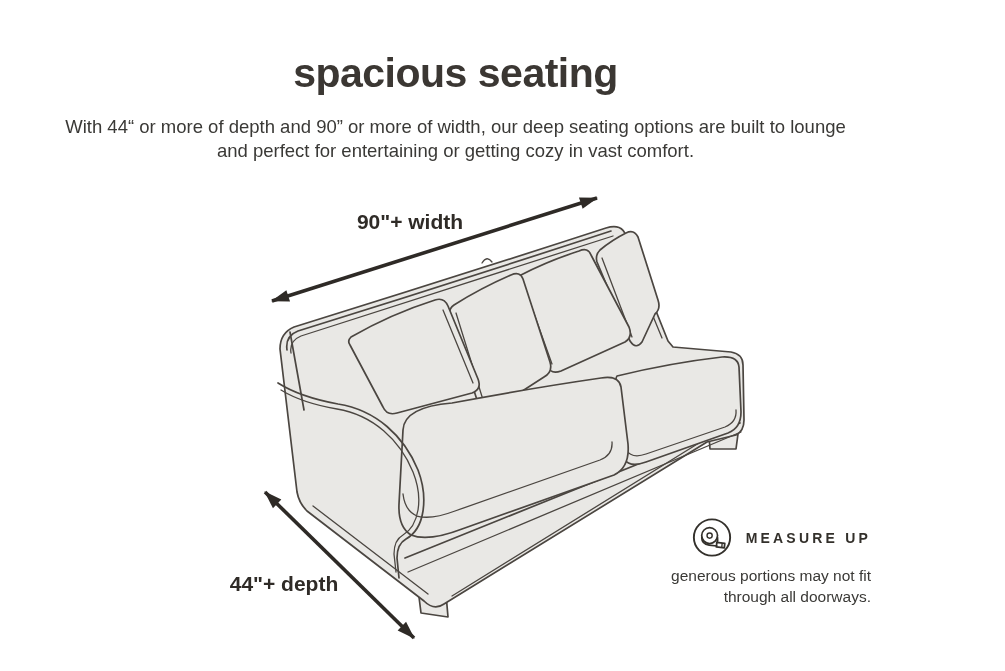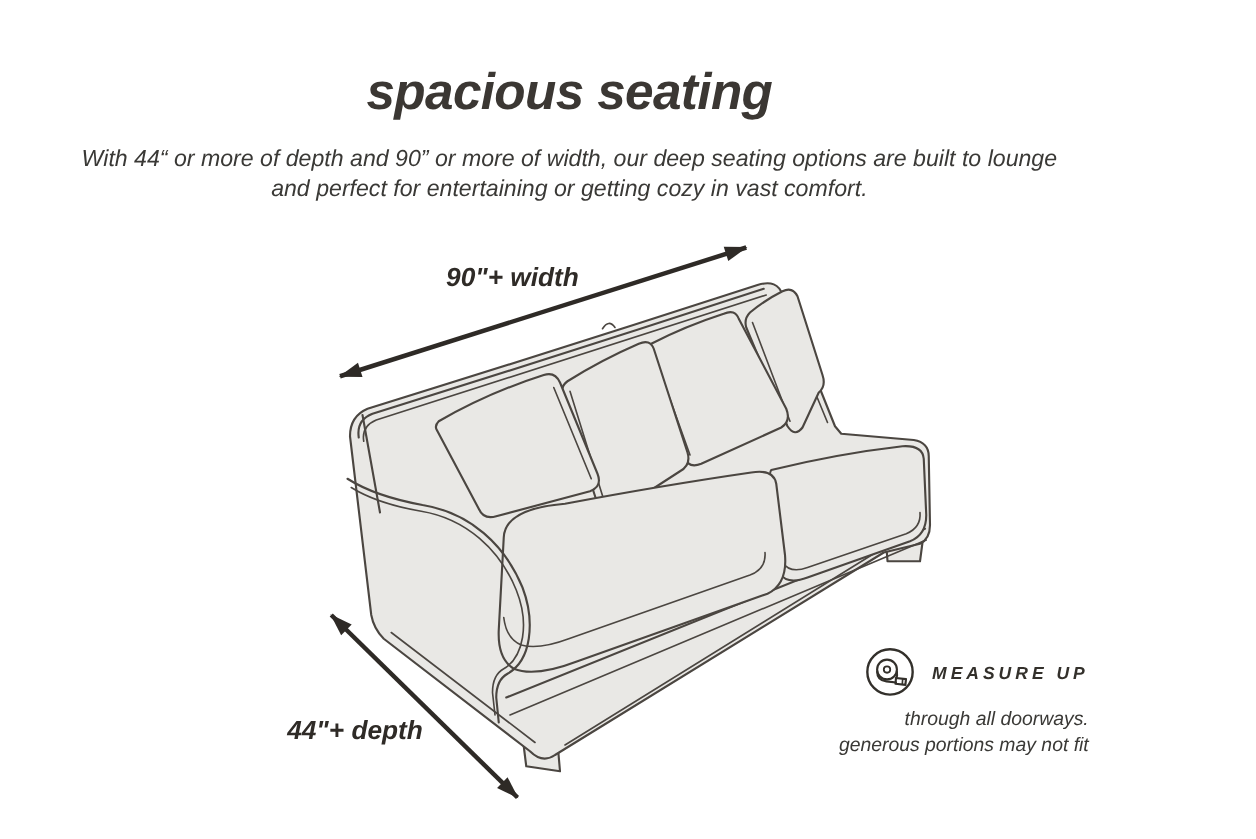--- a/index.html
+++ b/index.html
@@ -1,18 +1,18 @@
 <!DOCTYPE html>
 <html><head>
 <meta charset="utf-8">
 <style>
   html,body{margin:0;padding:0;background:#ffffff;}
   .canvas{
     position:relative;width:911px;height:671px;background:#ffffff;
-    overflow:hidden;font-family:"Liberation Sans",sans-serif;font-style:italic;
+    overflow:hidden;font-family:"Liberation Sans",sans-serif;
   }
   .title{
     position:absolute;left:0;right:0;top:50px;margin:0;
     text-align:center;font-size:41px;line-height:46px;font-weight:700;
     color:#3b3733;letter-spacing:-0.5px;
   }
   .intro{
     position:absolute;left:50%;transform:translateX(-50%);top:115px;
     width:980px;margin:0;text-align:center;
     font-size:18.5px;line-height:24px;color:#3a3936;
@@ -119,18 +119,18 @@
         <circle cx="19.5" cy="19.5" r="8.3" stroke-width="1.8"></circle>
         <circle cx="19.5" cy="19.5" r="2.7" stroke-width="1.5"></circle>
         <path stroke-width="1.8" d="M11.3,21.5 Q11.2,28.3 19,29.4 L27,30.4"></path>
         <path stroke-width="1.8" d="M27.8,21.5 Q28.3,24.8 27.2,26.8"></path>
         <path stroke-width="1.8" d="M27,26.6 L35.4,27.6 L34.9,32.4 L26.6,31.4 Z"></path>
         <path stroke-width="1.4" d="M32.6,27.9 L32.3,31.6"></path>
       </svg>
       <span class="mu-label">MEASURE UP</span>
     </div>
     <p class="mu-text">
+      <span>generous portions may not fit</span>
       <span>through all doorways.</span>
-      <span>generous portions may not fit</span>
     </p>
   </div>
 
 </div>
 
 </body></html>

